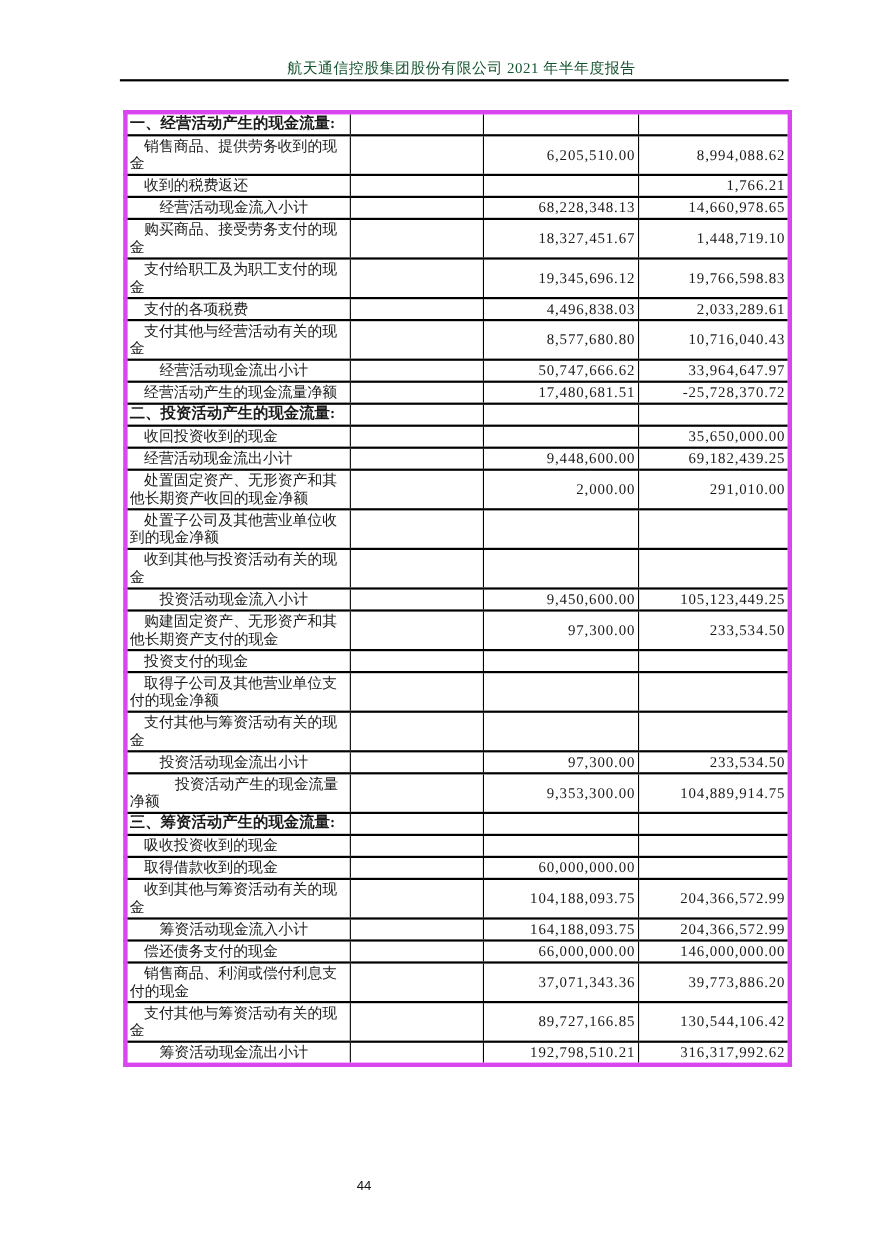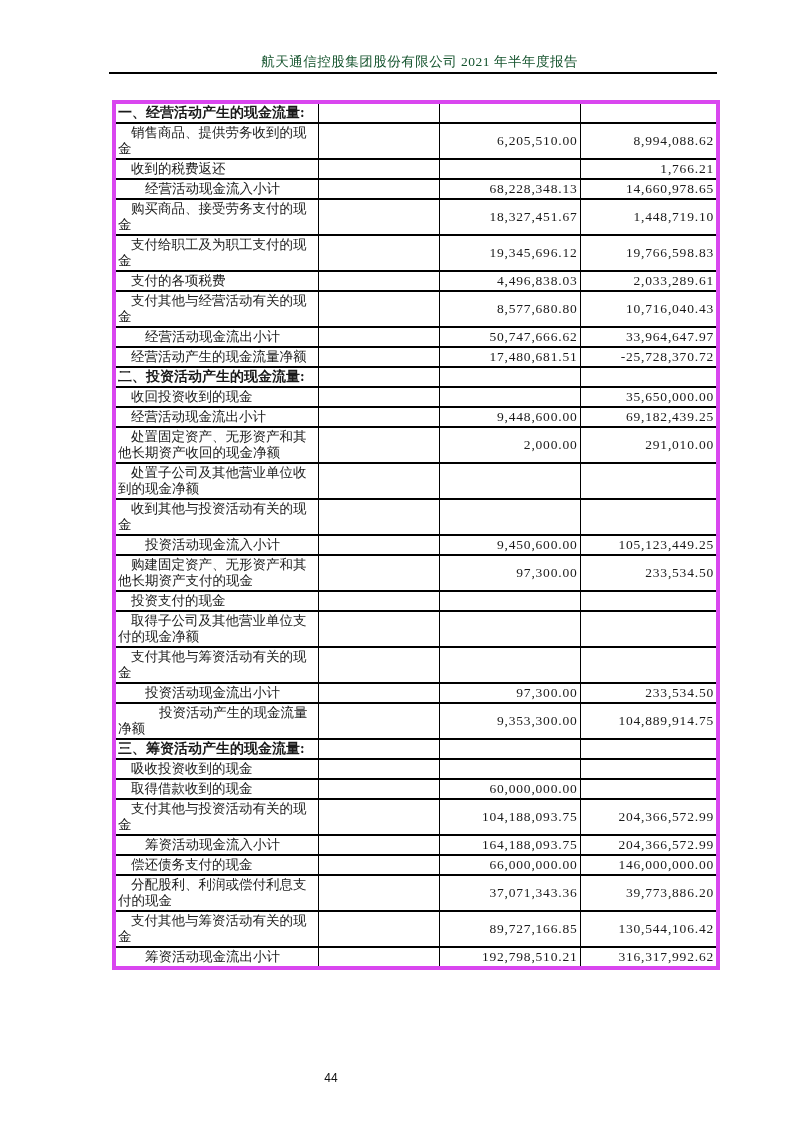--- a/index.html
+++ b/index.html
@@ -247,39 +247,39 @@
           <td class="c-num"></td>
           <td class="c-num"></td>
         </tr>
         <tr>
           <td class="c-label indent1">取得借款收到的现金</td>
           <td class="c-note"></td>
           <td class="c-num">60,000,000.00</td>
           <td class="c-num"></td>
         </tr>
         <tr>
-          <td class="c-label indent1">支付其他与投资活动有关的现金</td>
+          <td class="c-label indent1">收到其他与筹资活动有关的现金</td>
           <td class="c-note"></td>
           <td class="c-num">104,188,093.75</td>
           <td class="c-num">204,366,572.99</td>
         </tr>
         <tr>
           <td class="c-label indent2">筹资活动现金流入小计</td>
           <td class="c-note"></td>
           <td class="c-num">164,188,093.75</td>
           <td class="c-num">204,366,572.99</td>
         </tr>
         <tr>
           <td class="c-label indent1">偿还债务支付的现金</td>
           <td class="c-note"></td>
           <td class="c-num">66,000,000.00</td>
           <td class="c-num">146,000,000.00</td>
         </tr>
         <tr>
-          <td class="c-label indent1">分配股利、利润或偿付利息支付的现金</td>
+          <td class="c-label indent1">销售商品、利润或偿付利息支付的现金</td>
           <td class="c-note"></td>
           <td class="c-num">37,071,343.36</td>
           <td class="c-num">39,773,886.20</td>
         </tr>
         <tr>
           <td class="c-label indent1">支付其他与筹资活动有关的现金</td>
           <td class="c-note"></td>
           <td class="c-num">89,727,166.85</td>
           <td class="c-num">130,544,106.42</td>
         </tr>

